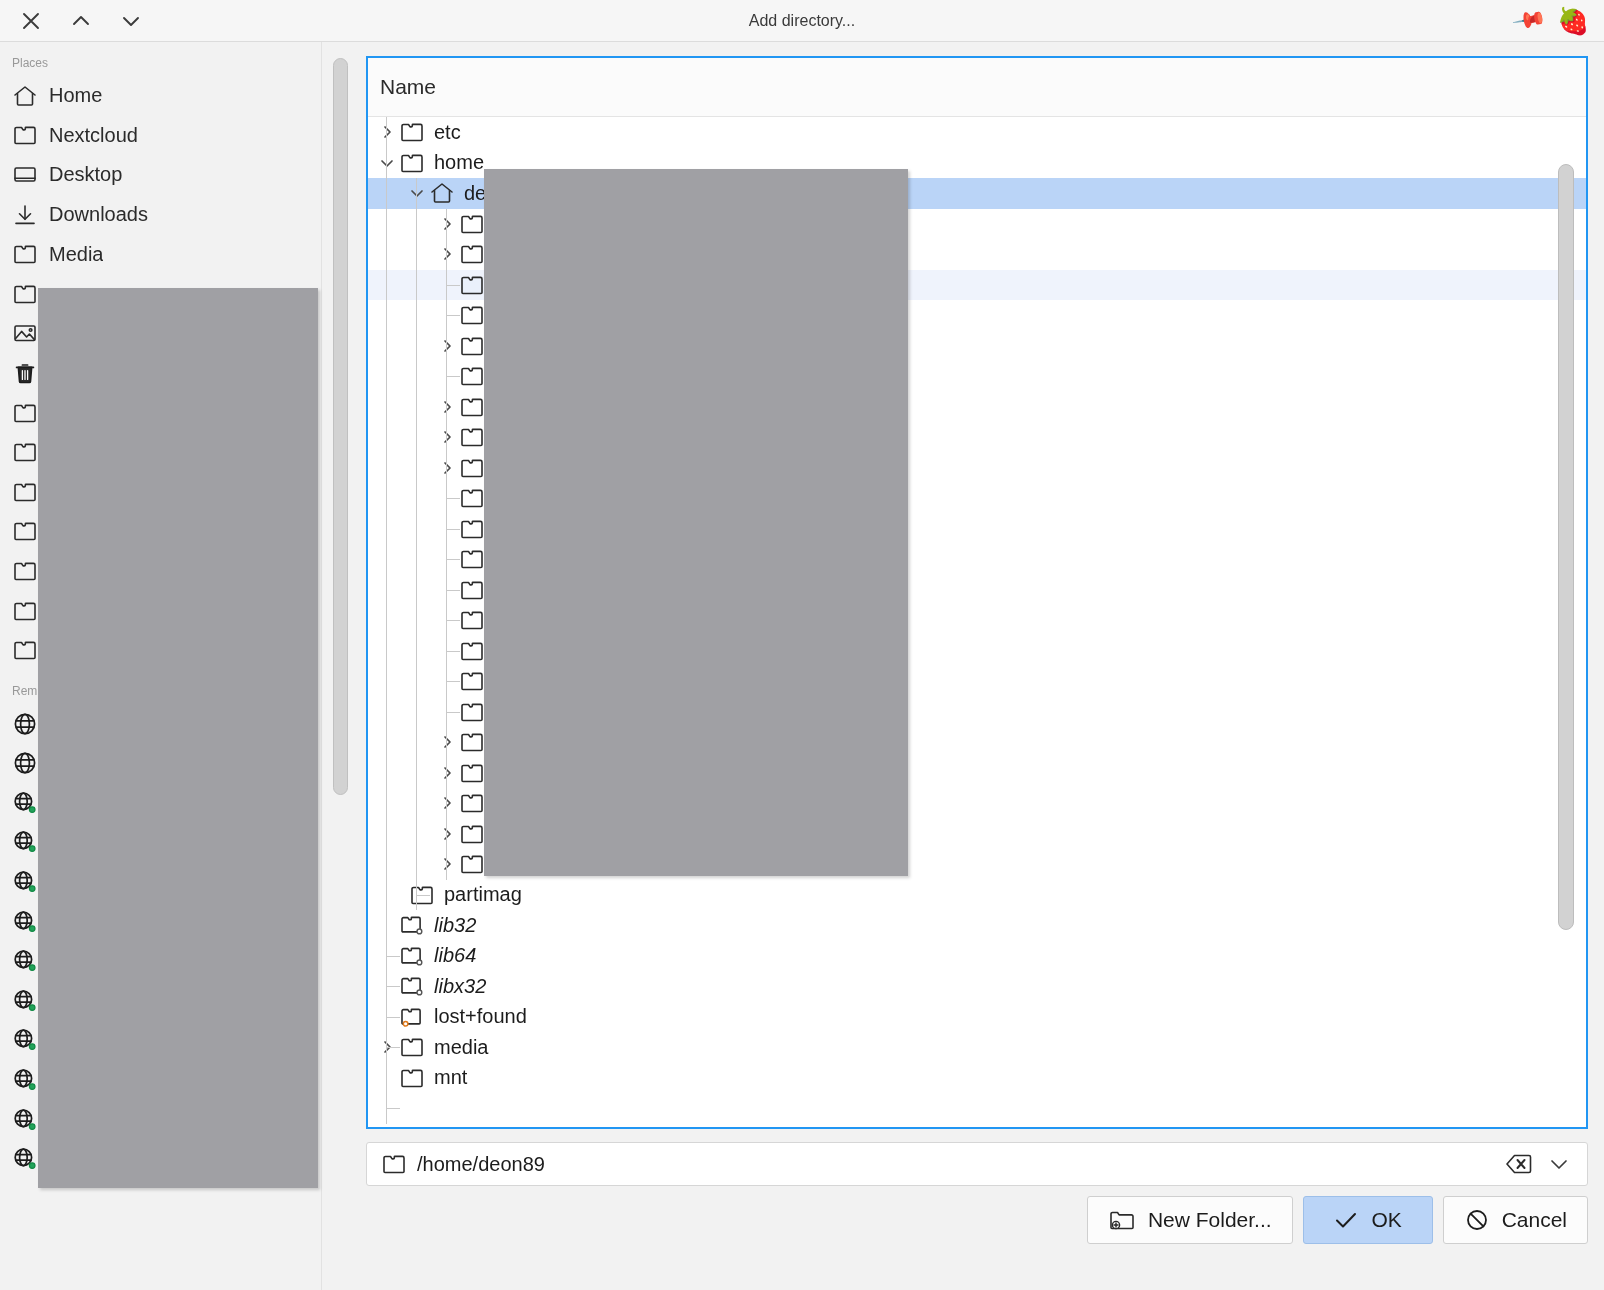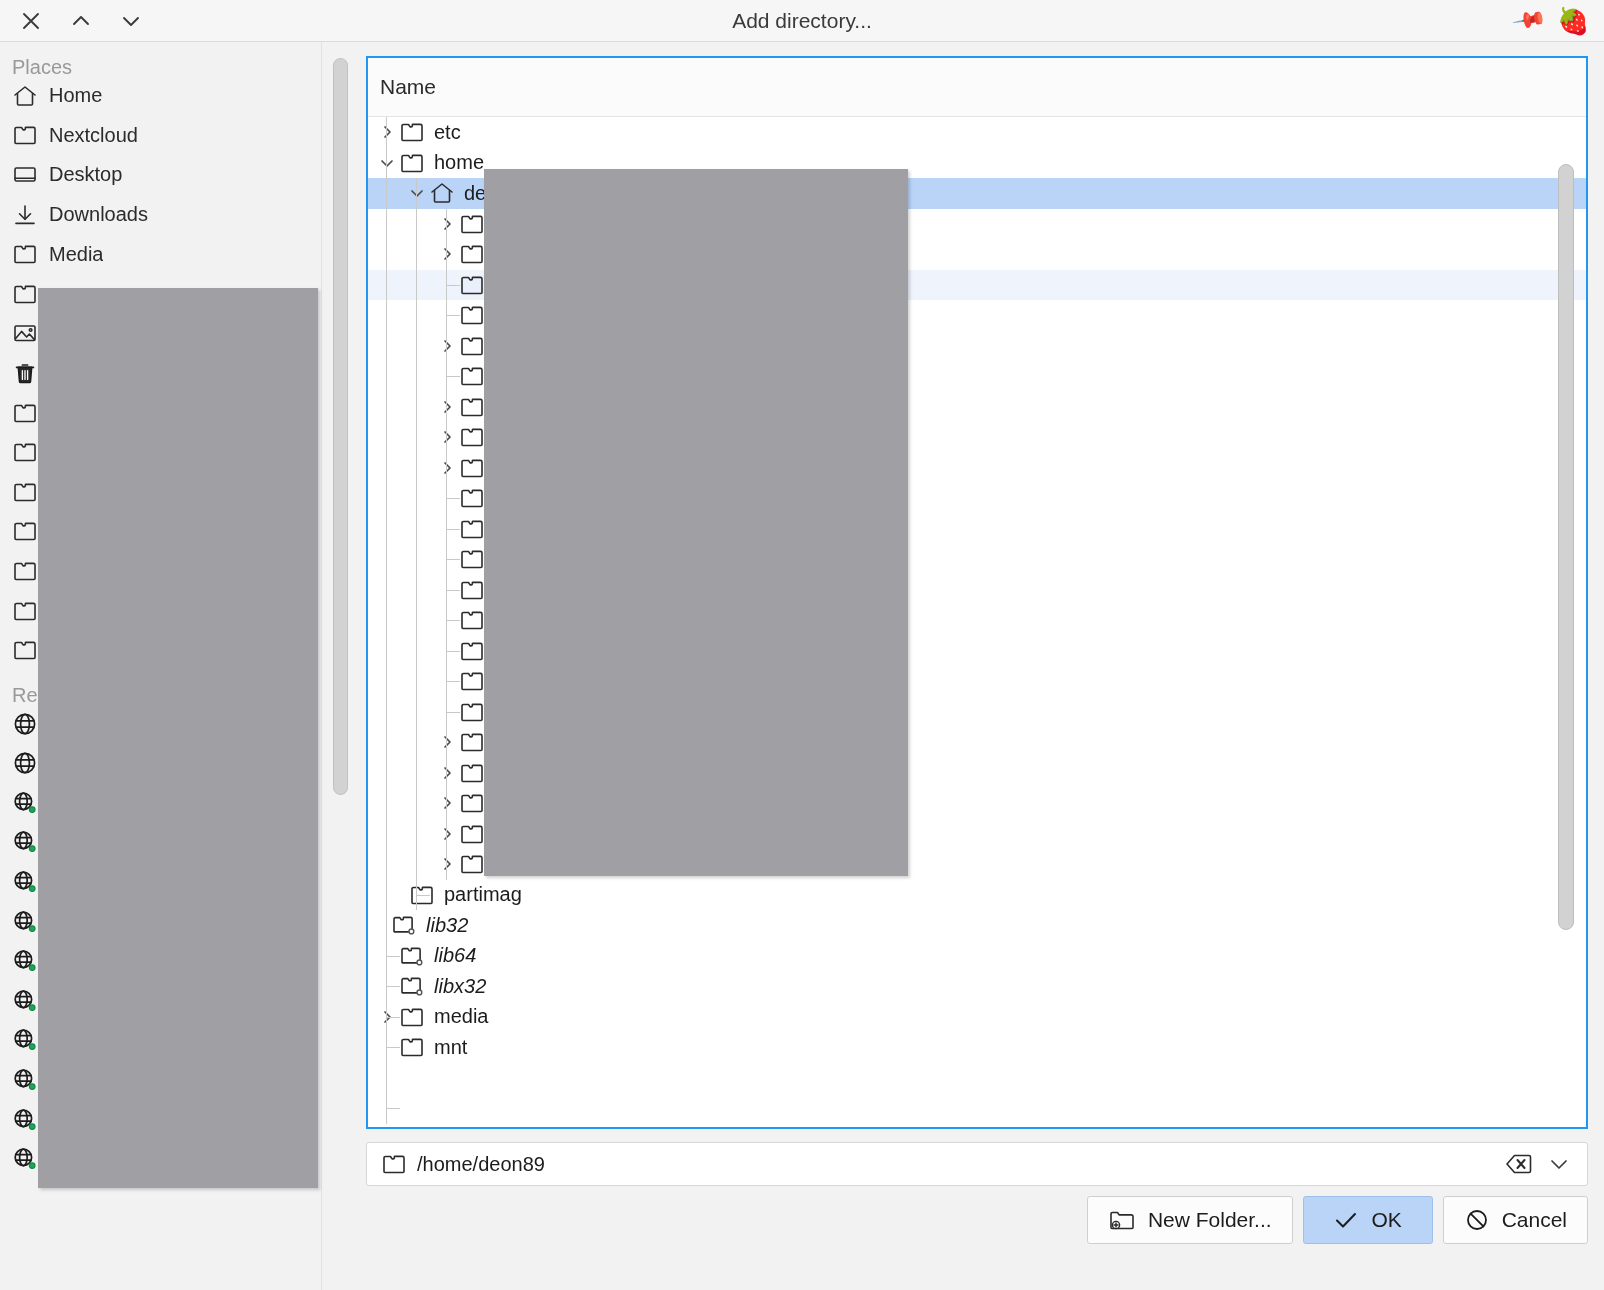--- a/index.html
+++ b/index.html
@@ -21,38 +21,38 @@
   }
   .tb-icons { display: flex; align-items: center; gap: 16px; padding-left: 14px; }
   .tb-btn {
     width: 34px; height: 30px;
     display: flex; align-items: center; justify-content: center;
     cursor: pointer;
   }
   .tb-btn svg { display: block; }
   #title-text {
     position: absolute; left: 0; right: 0; text-align: center;
-    font-size: 21px; color: #3a3a3a; pointer-events: none;
+    font-size: 16px; color: #3a3a3a; pointer-events: none;
   }
   .tb-right {
     position: absolute; right: 14px; top: 0; height: 42px;
     display: flex; align-items: center; gap: 14px;
   }
   .pin-icon { font-size: 22px; color: #333; transform: rotate(35deg); display:block; line-height:1; }
   .berry-icon { font-size: 26px; line-height: 1; display:block; }
 
   
   #sidebar {
     position: absolute; left: 0; top: 42px; width: 322px; height: 1248px;
     background: #f2f2f2;
     border-right: 1px solid #e2e2e2;
     overflow: hidden;
   }
   .side-section {
-    font-size: 20px; color: #999; padding: 14px 0 6px 12px;
+    font-size: 12px; color: #999; padding: 14px 0 6px 12px;
     height: 34px;
   }
   .side-item {
     display: flex; align-items: center; gap: 11px;
     height: 39.6px; padding-left: 12px;
     font-size: 20px; color: #2b2b2b;
     cursor: pointer; white-space: nowrap;
   }
   .side-item .ic { width: 26px; height: 26px; flex: 0 0 26px; display:flex; align-items:center; justify-content:center; }
   .side-item .ic svg { display: block; }
@@ -767,21 +767,21 @@
             <path d="M8 5 L13 10 L8 15"></path>
           </svg>
         </span>
         <span class="fic">
           <svg width="26" height="24" viewBox="0 0 26 24" fill="none" stroke="#2b2b2b" stroke-width="1.6" stroke-linejoin="round">
             <path d="M3 19.5 L3 6 a1.5 1.5 0 0 1 1.5-1.5 h5 l1.6 2.4 h1.2 a1 1 0 0 0 1-1 V5 a0.6 0.6 0 0 1 0.6-0.6 h7.6 a1.5 1.5 0 0 1 1.5 1.5 v13.6 a1 1 0 0 1-1 1 H4 a1 1 0 0 1-1-1 z"></path>
           </svg>
         </span>
         <span class="tlabel">partimag</span>
       </div>
-      <div class="trow link" style="">
+      <div class="trow link" style="padding-left: 8px;">
         <span class="arrow blank">
           <svg width="20" height="20" viewBox="0 0 20 20" fill="none" stroke="#4a4a4a" stroke-width="1.7" stroke-linecap="round" stroke-linejoin="round">
             <path d="M8 5 L13 10 L8 15"></path>
           </svg>
         </span>
         <span class="fic">
           <svg width="26" height="24" viewBox="0 0 26 24" fill="none" stroke="#2b2b2b" stroke-width="1.6" stroke-linejoin="round">
             <path d="M3 18 L3 6 a1.4 1.4 0 0 1 1.4-1.4 h4.4 l1.5 2.2 h1.1 a0.9 0.9 0 0 0 0.9-0.9 V5 a0.6 0.6 0 0 1 0.6-0.6 h6.8 a1.4 1.4 0 0 1 1.4 1.4 v12.2 a0.9 0.9 0 0 1-0.9 0.9 H3.9 A0.9 0.9 0 0 1 3 18 z"></path>
             <circle cx="20.4" cy="18.4" r="2.4" fill="#fff" stroke="#555" stroke-width="1.4"></circle>
           </svg>
@@ -808,20 +808,34 @@
             <path d="M8 5 L13 10 L8 15"></path>
           </svg>
         </span>
         <span class="fic">
           <svg width="26" height="24" viewBox="0 0 26 24" fill="none" stroke="#2b2b2b" stroke-width="1.6" stroke-linejoin="round">
             <path d="M3 18 L3 6 a1.4 1.4 0 0 1 1.4-1.4 h4.4 l1.5 2.2 h1.1 a0.9 0.9 0 0 0 0.9-0.9 V5 a0.6 0.6 0 0 1 0.6-0.6 h6.8 a1.4 1.4 0 0 1 1.4 1.4 v12.2 a0.9 0.9 0 0 1-0.9 0.9 H3.9 A0.9 0.9 0 0 1 3 18 z"></path>
             <circle cx="20.4" cy="18.4" r="2.4" fill="#fff" stroke="#555" stroke-width="1.4"></circle>
           </svg>
         </span>
         <span class="tlabel">libx32</span>
+      </div>
+      <div class="trow" style="padding-left: 8px;">
+        <span class="arrow blank">
+          <svg width="20" height="20" viewBox="0 0 20 20" fill="none" stroke="#4a4a4a" stroke-width="1.7" stroke-linecap="round" stroke-linejoin="round">
+            <path d="M8 5 L13 10 L8 15"></path>
+          </svg>
+        </span>
+        <span class="fic">
+          <svg width="26" height="24" viewBox="0 0 26 24" fill="none" stroke="#2b2b2b" stroke-width="1.6" stroke-linejoin="round">
+            <path d="M3 18 L3 6 a1.4 1.4 0 0 1 1.4-1.4 h4.4 l1.5 2.2 h1.1 a0.9 0.9 0 0 0 0.9-0.9 V5 a0.6 0.6 0 0 1 0.6-0.6 h6.8 a1.4 1.4 0 0 1 1.4 1.4 v12.2 a0.9 0.9 0 0 1-0.9 0.9 H3.9 A0.9 0.9 0 0 1 3 18 z"></path>
+            <circle cx="6.6" cy="18.8" r="2.3" fill="#fff" stroke="#e07b1e" stroke-width="1.5"></circle>
+          </svg>
+        </span>
+        <span class="tlabel">lost+found</span>
       </div>
       <div class="trow" style="padding-left: 8px;">
         <span class="arrow">
           <svg width="20" height="20" viewBox="0 0 20 20" fill="none" stroke="#4a4a4a" stroke-width="1.7" stroke-linecap="round" stroke-linejoin="round">
             <path d="M8 5 L13 10 L8 15"></path>
           </svg>
         </span>
         <span class="fic">
           <svg width="26" height="24" viewBox="0 0 26 24" fill="none" stroke="#2b2b2b" stroke-width="1.6" stroke-linejoin="round">
             <path d="M3 19.5 L3 6 a1.5 1.5 0 0 1 1.5-1.5 h5 l1.6 2.4 h1.2 a1 1 0 0 0 1-1 V5 a0.6 0.6 0 0 1 0.6-0.6 h7.6 a1.5 1.5 0 0 1 1.5 1.5 v13.6 a1 1 0 0 1-1 1 H4 a1 1 0 0 1-1-1 z"></path>

